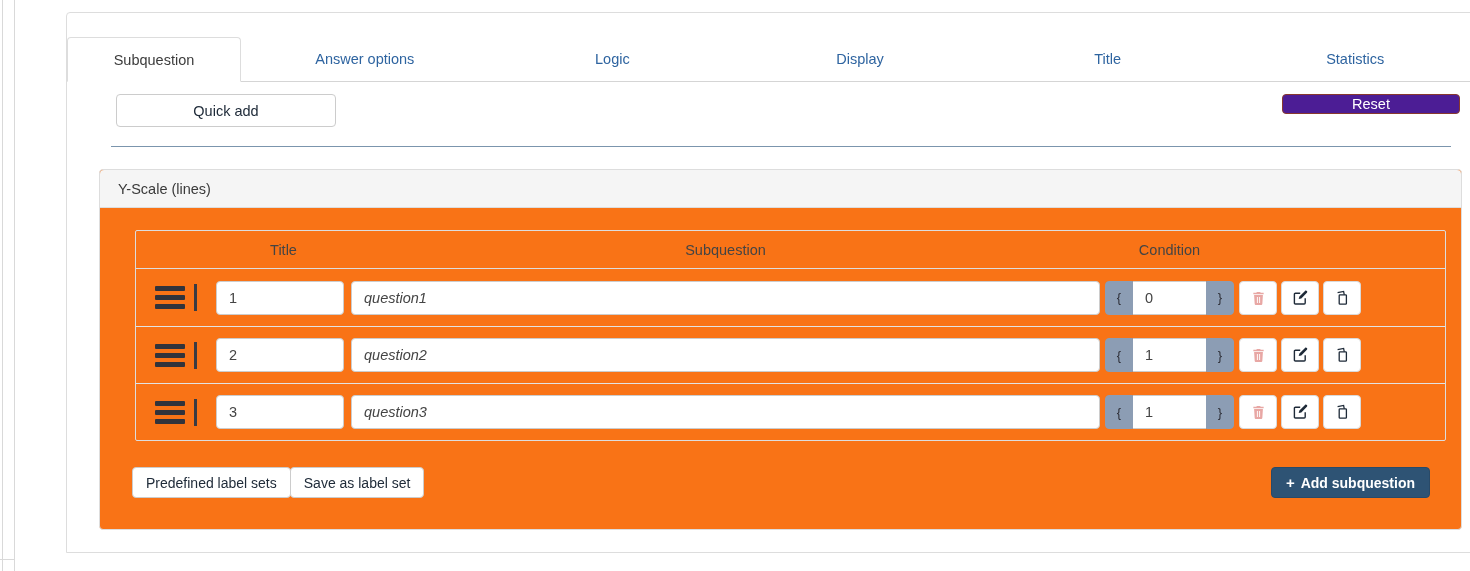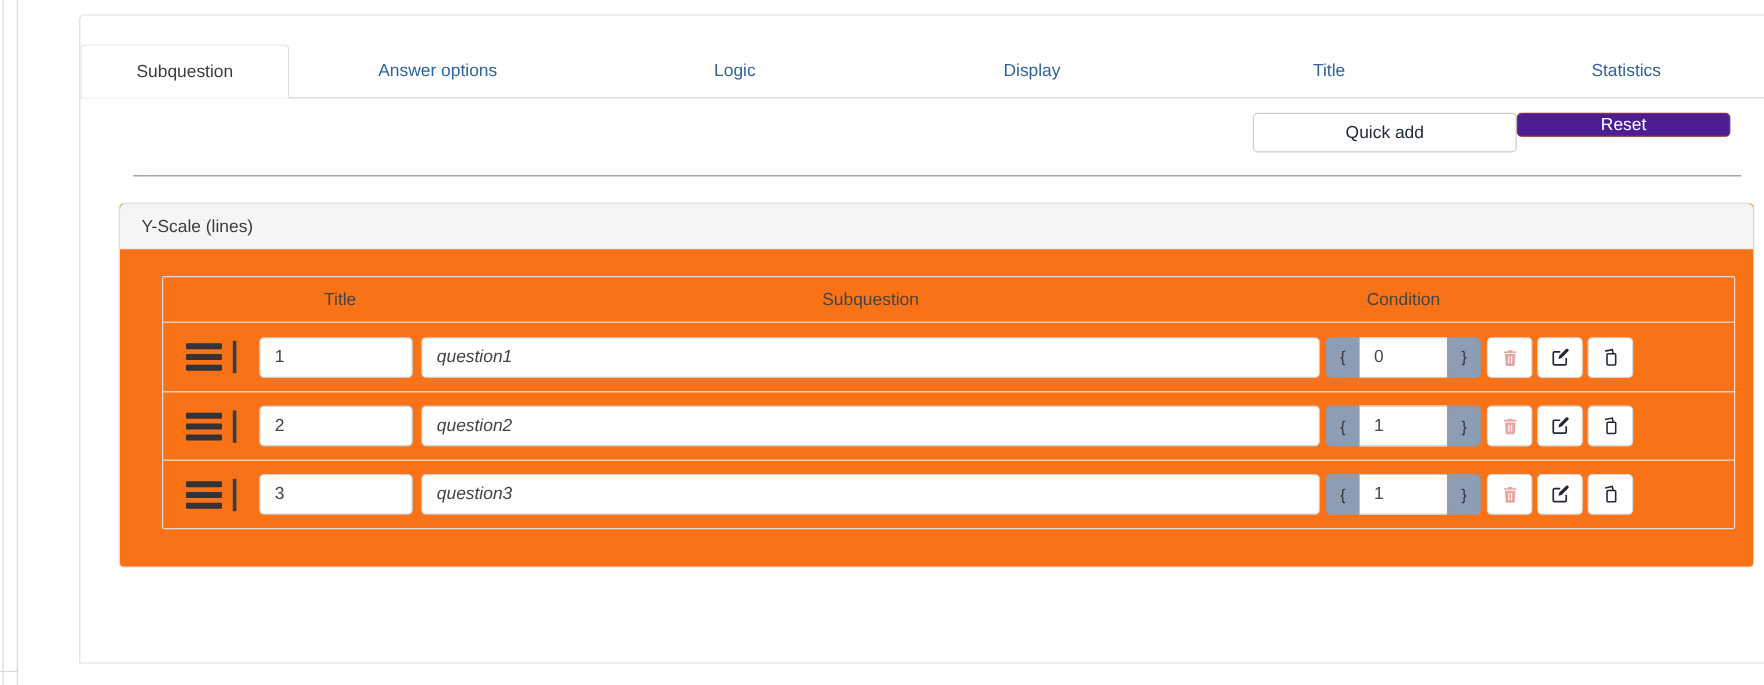--- a/index.html
+++ b/index.html
@@ -19,21 +19,21 @@
   
   .tabbar { display:flex; align-items:stretch; margin-top:24px; height:45px;
             border-bottom:1px solid #d5d5d5; }
   .tab { flex:1; display:flex; align-items:center; justify-content:center;
          font-size:14.5px; color:#2e64a0; cursor:pointer; }
   .tab.active { flex:0 0 174px; background:#fff; border:1px solid #ddd; border-bottom:1px solid #fff;
                 border-radius:4px 4px 0 0; margin-bottom:-1px; color:#3c3c3c; }
 
   .content { padding:12px 17px 30px 32px; }
 
-  .toolbar { display:flex; justify-content:flex-end; margin:0 20px 0 17px; }
+  .toolbar { display:flex; justify-content:space-between; margin:0 2px 0 17px; }
   .btn { display:inline-flex; align-items:center; justify-content:center;
          font-size:14.5px; border-radius:4px; cursor:pointer; background:#fff;
          border:1px solid #ccc; color:#202c3a; }
   .btn-quickadd { width:220px; height:33px; }
   .btn-reset { width:178px; height:20px; background:#4c1d95; border-color:#88382f; color:#fff; }
 
   hr.blue { border:none; border-top:1px solid #7b95ad; margin:19px 11px 0 12px; }
 
   
   .panel { margin-top:22px; border:1px solid #ddd; border-radius:4px; background:#f97316; }
@@ -284,18 +284,28 @@
                       <path d="M3.6 2.6l6-1.2 1.6 8-2 .4" fill="none" stroke="#1e2a38" stroke-width="1.3"></path>
                       <rect x="5.2" y="4.8" width="7.2" height="9.4" rx="0.8" fill="#fff" stroke="#1e2a38" stroke-width="1.3"></rect>
                     </svg>
                 </span>
               </button>
             </div>
           </div>
 
         </div>
 
+        <div class="tbl-footer">
+          <div class="btn-group">
+            <button class="btn btn-labelset">Predefined label sets</button>
+            <button class="btn btn-labelset">Save as label set</button>
+          </div>
+          <button class="btn btn-add">
+            <span class="plus">+</span>
+            <span>Add subquestion</span>
+          </button>
+        </div>
 
       </div>
     </div>
 
   </div>
 </div>
 
 </body></html>

